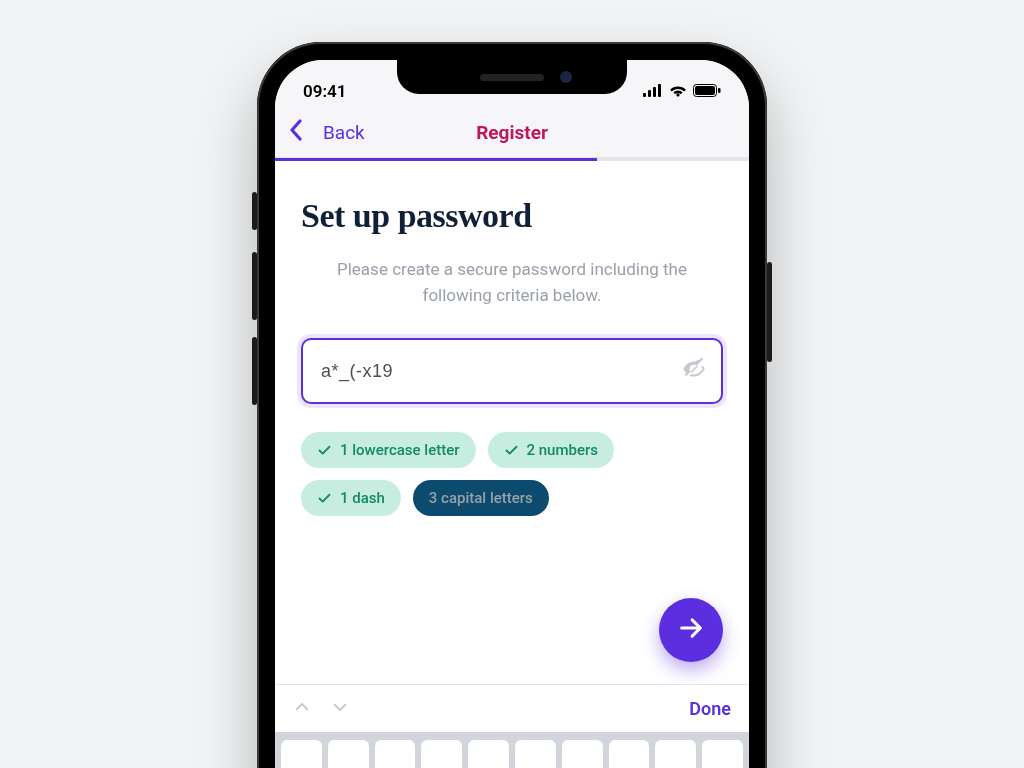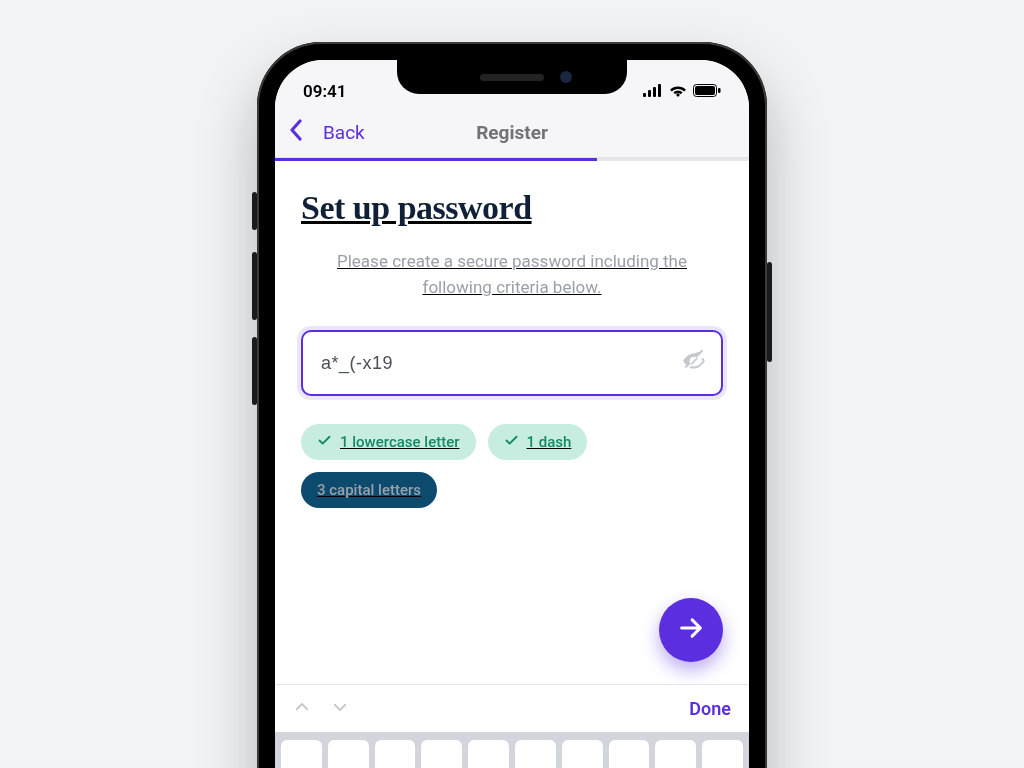--- a/index.html
+++ b/index.html
@@ -101,37 +101,36 @@
     display:flex;
     align-items:center;
     gap:20px;
     color:#5b2ee0;
     font-size:19px;
     cursor:pointer;
   }
   .nav-title {
     font-size:19px;
     font-weight:700;
-    color:#737373;
+    color:#be185d;
   }
   .progress-track {
     height:3px;
     background:#e6e6ea;
     position:relative;
   }
   .progress-fill {
     height:100%;
     background:#5b2ee0;
     width:68%;
   }
 
   
   .content {
-    padding: 28px 26px 0;
-    text-decoration: underline;
+    padding: 36px 26px 0;
   }
   .heading {
     font-family: Georgia, "Times New Roman", serif;
     font-weight:700;
     font-size:34px;
     color:#102036;
     letter-spacing:-0.5px;
   }
   .subtext {
     margin-top:22px;
@@ -168,20 +167,21 @@
   }
 
   .chips {
     margin-top:28px;
     display:flex;
     flex-wrap:wrap;
     gap:12px 12px;
   }
   .chip {
     display:inline-flex;
+    align-items:center;
     gap:8px;
     padding:9px 16px;
     border-radius:999px;
     font-size:15px;
     font-weight:500;
   }
   .chip.met {
     background:#c7ede1;
     color:#138a63;
   }
@@ -325,20 +325,28 @@
               </svg>
             </span>
             <span>1 lowercase letter</span>
           </span>
           <span class="chip met">
             <span class="check">
               <svg width="15" height="15" viewBox="0 0 24 24">
                 <path fill="none" stroke="#138a63" stroke-width="3" stroke-linecap="round" stroke-linejoin="round" d="m4 12 5 5L20 6"></path>
               </svg>
             </span>
+            <span>2 numbers</span>
+          </span>
+          <span class="chip met">
+            <span class="check">
+              <svg width="15" height="15" viewBox="0 0 24 24">
+                <path fill="none" stroke="#138a63" stroke-width="3" stroke-linecap="round" stroke-linejoin="round" d="m4 12 5 5L20 6"></path>
+              </svg>
+            </span>
             <span>1 dash</span>
           </span>
           <span class="chip unmet">
             <span>3 capital letters</span>
           </span>
         </div>
     </div>
 
     <div class="fab">
       <span>

